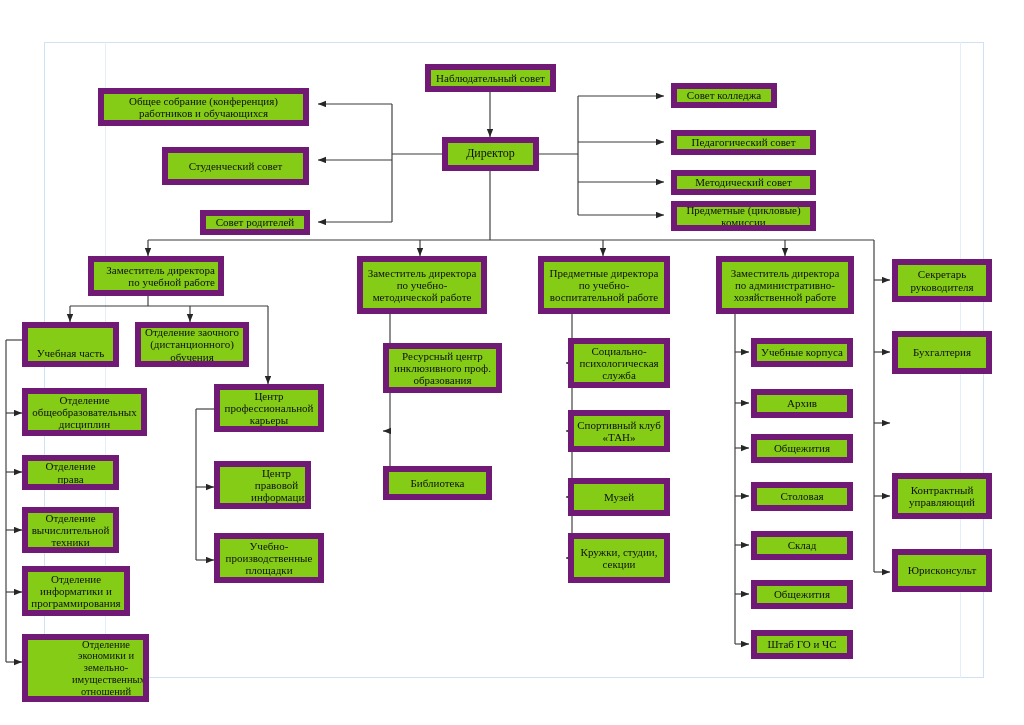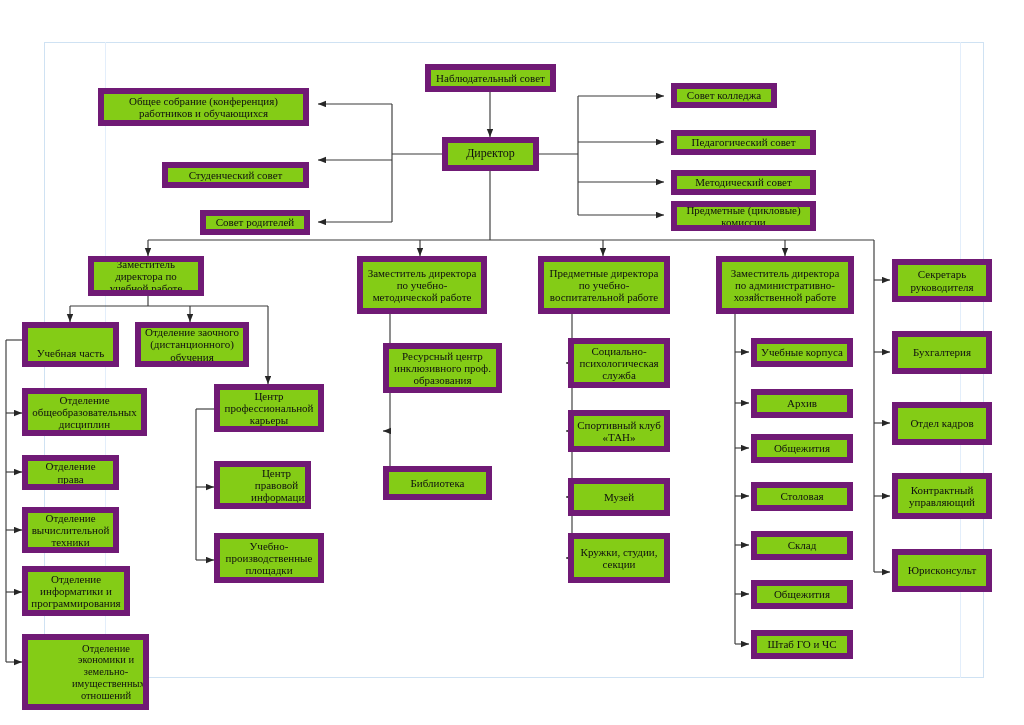--- a/index.html
+++ b/index.html
@@ -159,21 +159,21 @@
   </div>
 
   <div class="node fs12" style="left:442px;top:137px;width:97px;height:34px;">
     <span>Директор</span>
   </div>
 
   <div class="node fs11" style="left:98px;top:88px;width:211px;height:38px;">
     <span>Общее собрание (конференция) работников и обучающихся</span>
   </div>
 
-  <div class="node fs11" style="left:162px;top:147px;width:147px;height:26px;margin-top:15px;">
+  <div class="node fs11" style="left:162px;top:147px;width:147px;height:38px;">
     <span>Студенческий совет</span>
   </div>
 
   <div class="node fs11" style="left:200px;top:210px;width:110px;height:25px;">
     <span>Совет родителей</span>
   </div>
 
   <div class="node fs11" style="left:671px;top:83px;width:106px;height:25px;">
     <span>Совет колледжа</span>
   </div>
@@ -183,21 +183,21 @@
   </div>
 
   <div class="node fs11" style="left:671px;top:170px;width:145px;height:25px;">
     <span>Методический совет</span>
   </div>
 
   <div class="node fs11" style="left:671px;top:201px;width:145px;height:30px;">
     <span>Предметные (цикловые) комиссии</span>
   </div>
 
-  <div class="node fs11" style="left:88px;top:256px;width:116px;height:40px;">
+  <div class="node fs11" style="left:88px;top:256px;width:136px;height:40px;text-align:right;">
     <span>Заместитель директора по учебной работе</span>
   </div>
 
   <div class="node fs11" style="left:357px;top:256px;width:130px;height:58px;">
     <span>Заместитель директора по учебно-методической работе</span>
   </div>
 
   <div class="node fs11" style="left:538px;top:256px;width:132px;height:58px;">
     <span>Предметные директора по учебно-воспитательной работе</span>
   </div>
@@ -223,21 +223,21 @@
   </div>
 
   <div class="node fs11" style="left:22px;top:507px;width:97px;height:46px;">
     <span>Отделение вычислительной техники</span>
   </div>
 
   <div class="node fs11" style="left:22px;top:566px;width:108px;height:50px;">
     <span>Отделение информатики и программирования</span>
   </div>
 
-  <div class="node fs10" style="left:22px;top:634px;width:127px;height:76px;padding-left:44px;">
+  <div class="node fs10" style="left:22px;top:634px;width:127px;height:68px;padding-left:44px;">
     <span>Отделение экономики и земельно-имущественных отношений</span>
   </div>
 
   <div class="node fs11" style="left:214px;top:384px;width:110px;height:48px;">
     <span>Центр профессиональной карьеры</span>
   </div>
 
   <div class="node fs11" style="left:214px;top:461px;width:97px;height:48px;padding-left:31px;">
     <span>Центр правовой информации</span>
   </div>
@@ -300,23 +300,20 @@
   </div>
 
   <div class="node fs11" style="left:892px;top:259px;width:100px;height:43px;">
     <span>Секретарь руководителя</span>
   </div>
 
   <div class="node fs11" style="left:892px;top:331px;width:100px;height:43px;">
     <span>Бухгалтерия</span>
   </div>
 
-  <div class="node fs11" style="left:892px;top:402px;width:100px;height:43px;">
-    <span>Отдел кадров</span>
-  </div>
 
   <div class="node fs11" style="left:892px;top:473px;width:100px;height:46px;">
     <span>Контрактный управляющий</span>
   </div>
 
   <div class="node fs11" style="left:892px;top:549px;width:100px;height:43px;">
     <span>Юрисконсульт</span>
   </div>
 
 </div>

